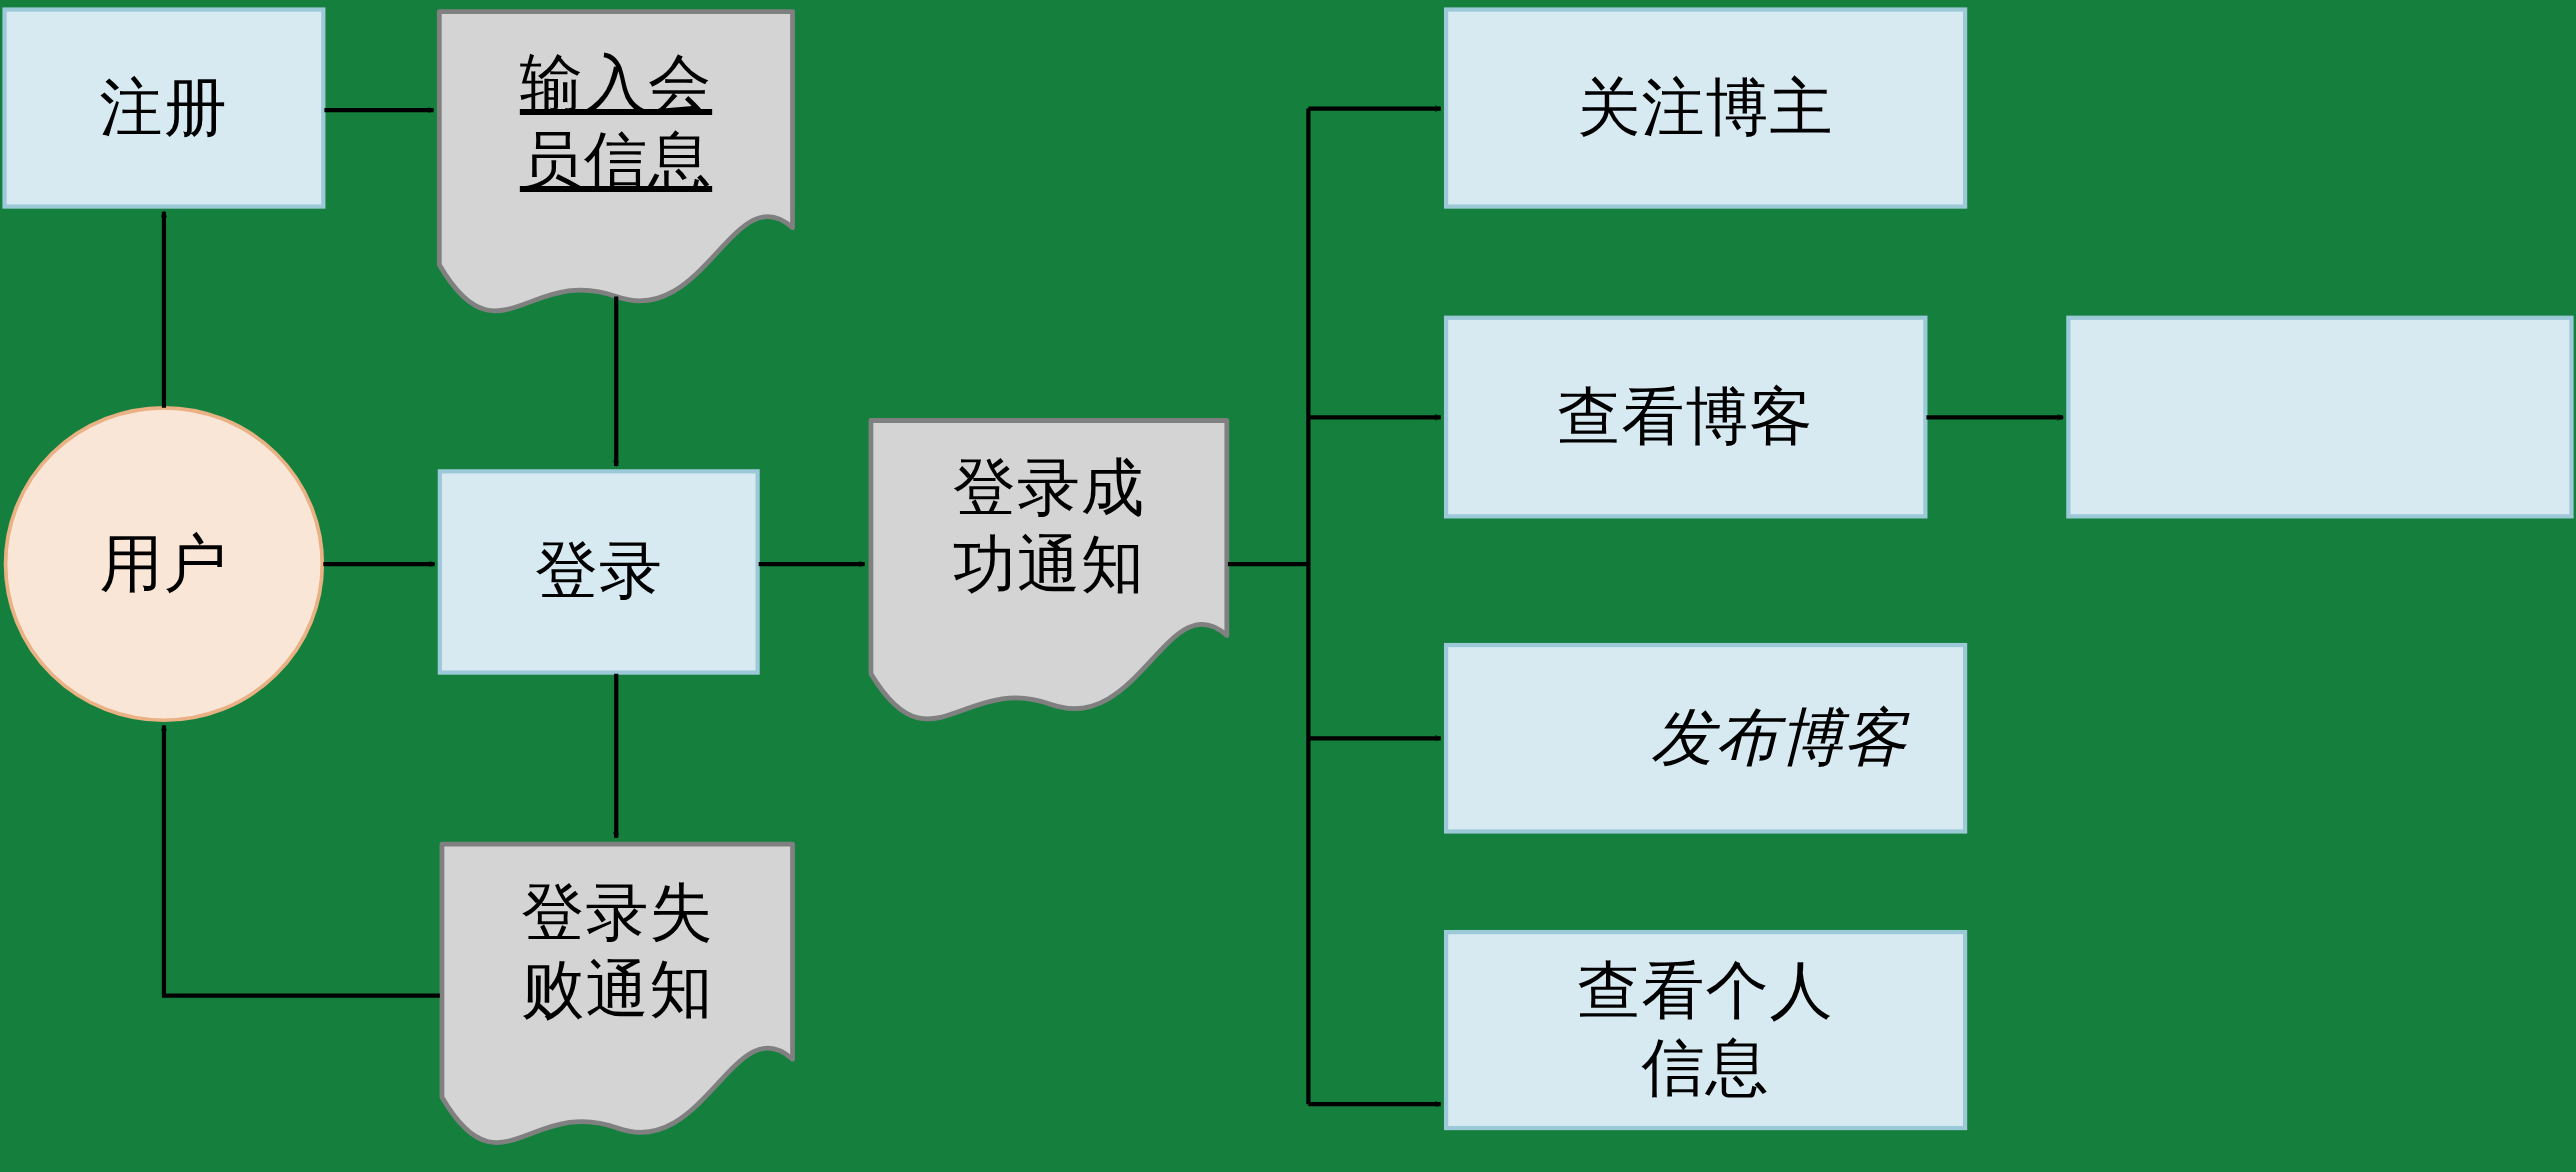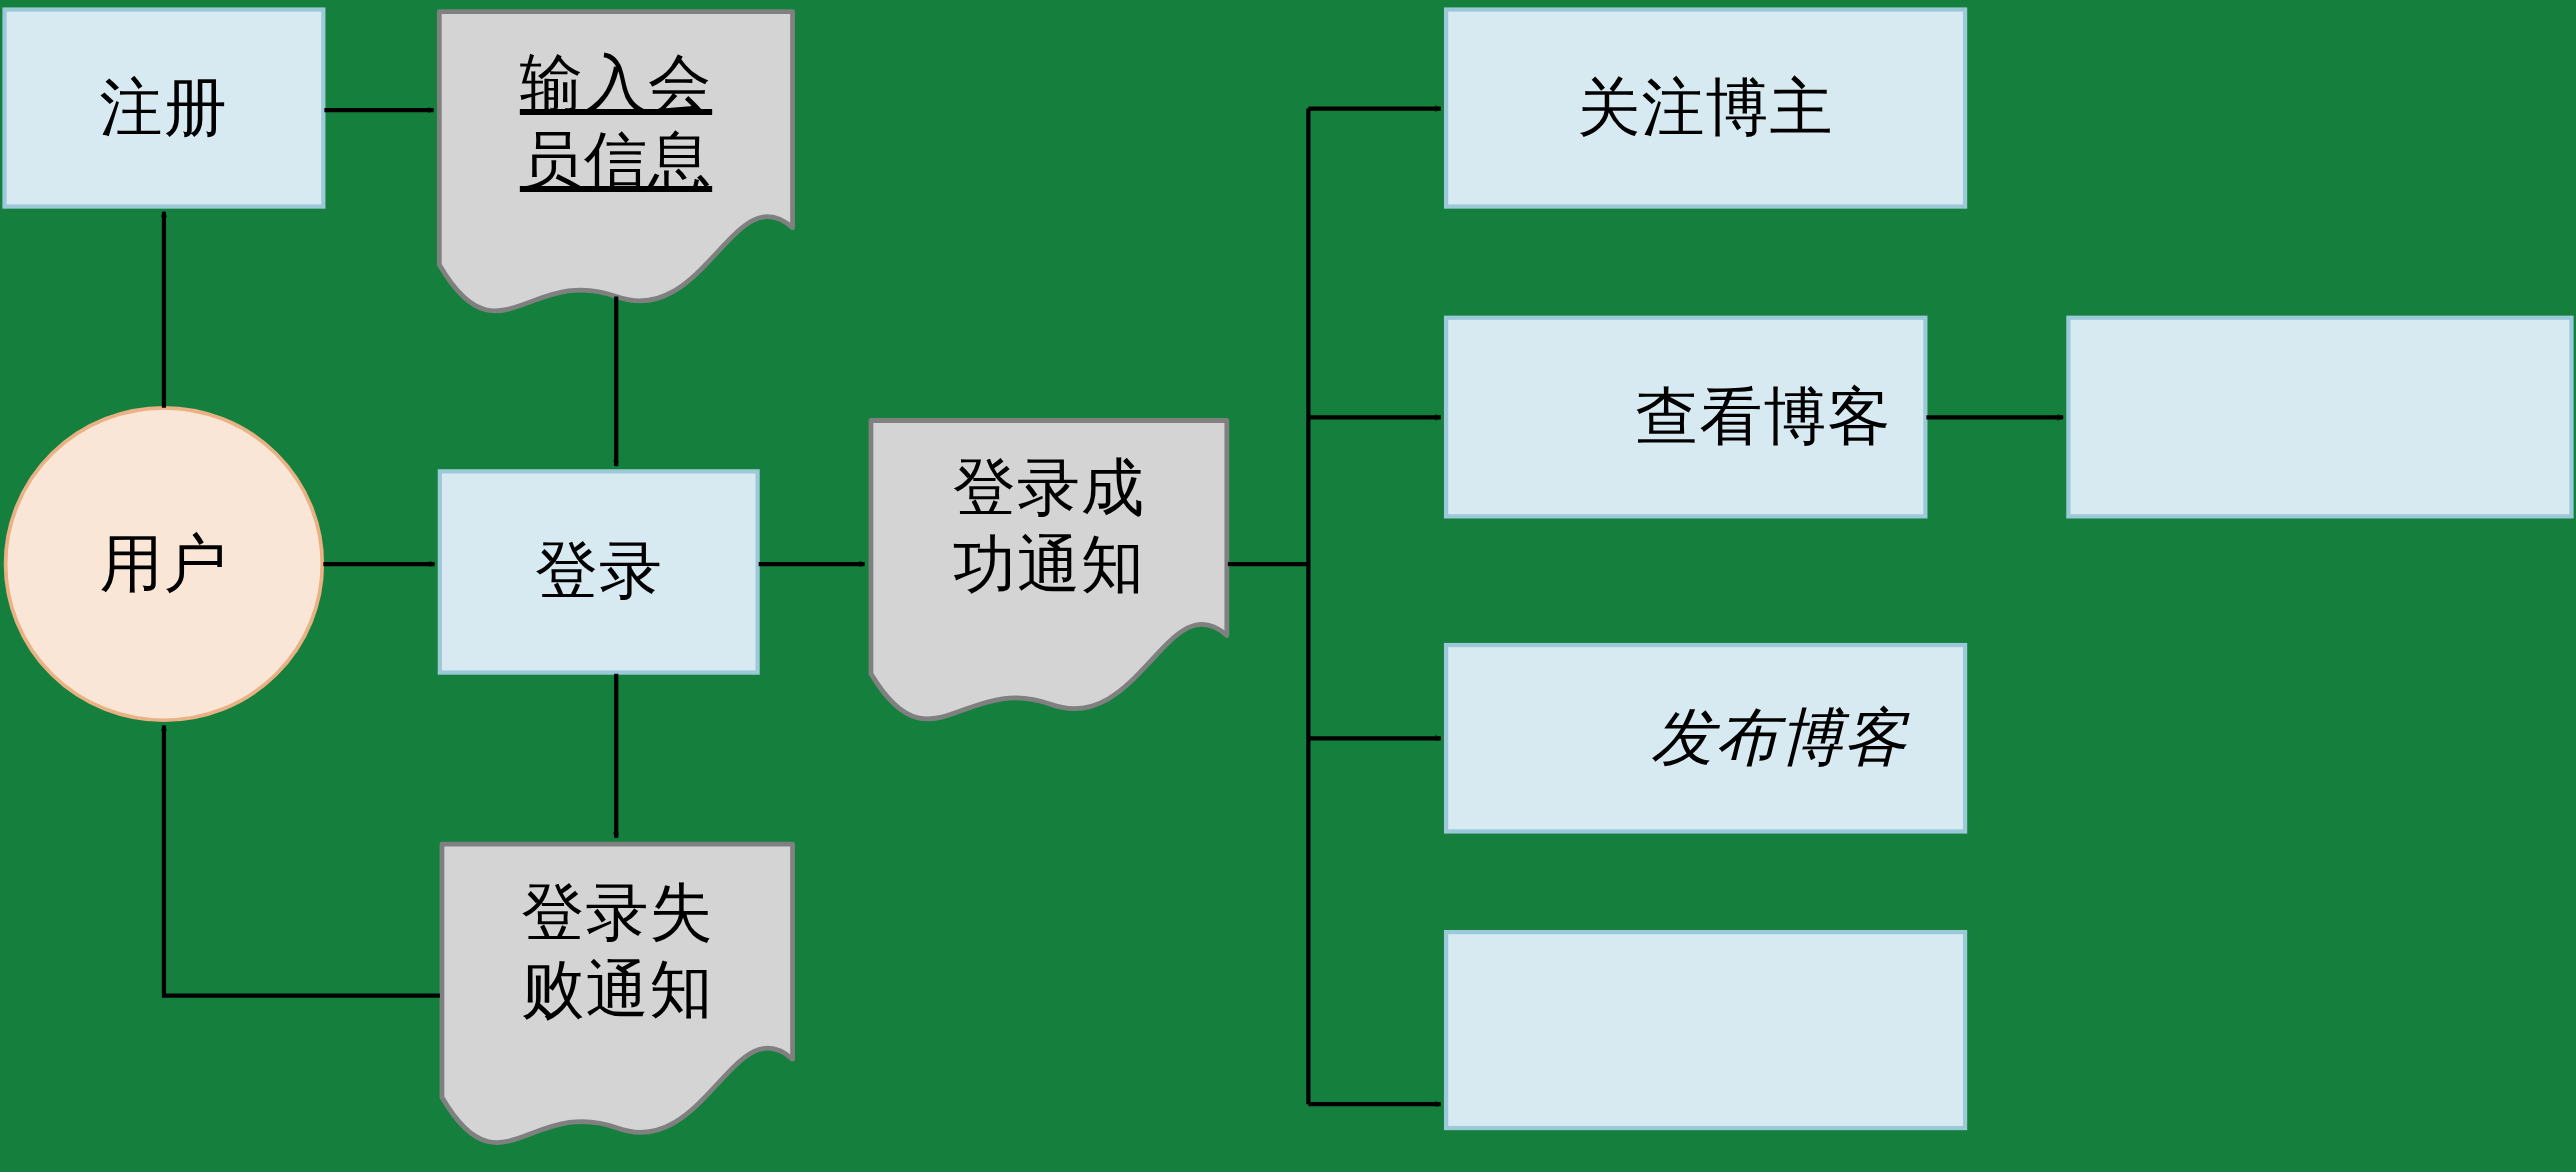--- a/index.html
+++ b/index.html
@@ -112,20 +112,22 @@
   <div class="nodelabel" style="left:440px;top:471px;width:318px;height:201px;">登录</div>
 
   <div class="nodelabel" style="left:869px;top:418px;width:360px;height:217px;">登录成
 功通知</div>
 
   <div class="nodelabel" style="left:440px;top:842px;width:355px;height:220px;">登录失
 败通知</div>
 
   <div class="nodelabel" style="left:1446px;top:9.5px;width:519px;height:197px;">关注博主</div>
 
-  <div class="nodelabel" style="left:1524px;top:318px;width:479px;height:199px;">查看博客</div>
+  <div class="nodelabel" style="left:1446px;top:318px;width:479px;height:199px;">查看博客</div>
 
 
   <div class="nodelabel" style="left:1520px;top:645px;width:519px;height:186px;font-style:italic;">发布博客</div>
 
+  <div class="nodelabel" style="left:1446px;top:932px;width:519px;height:196px;">查看个人
+信息</div>
 
 </div>
 
 
 </body></html>

